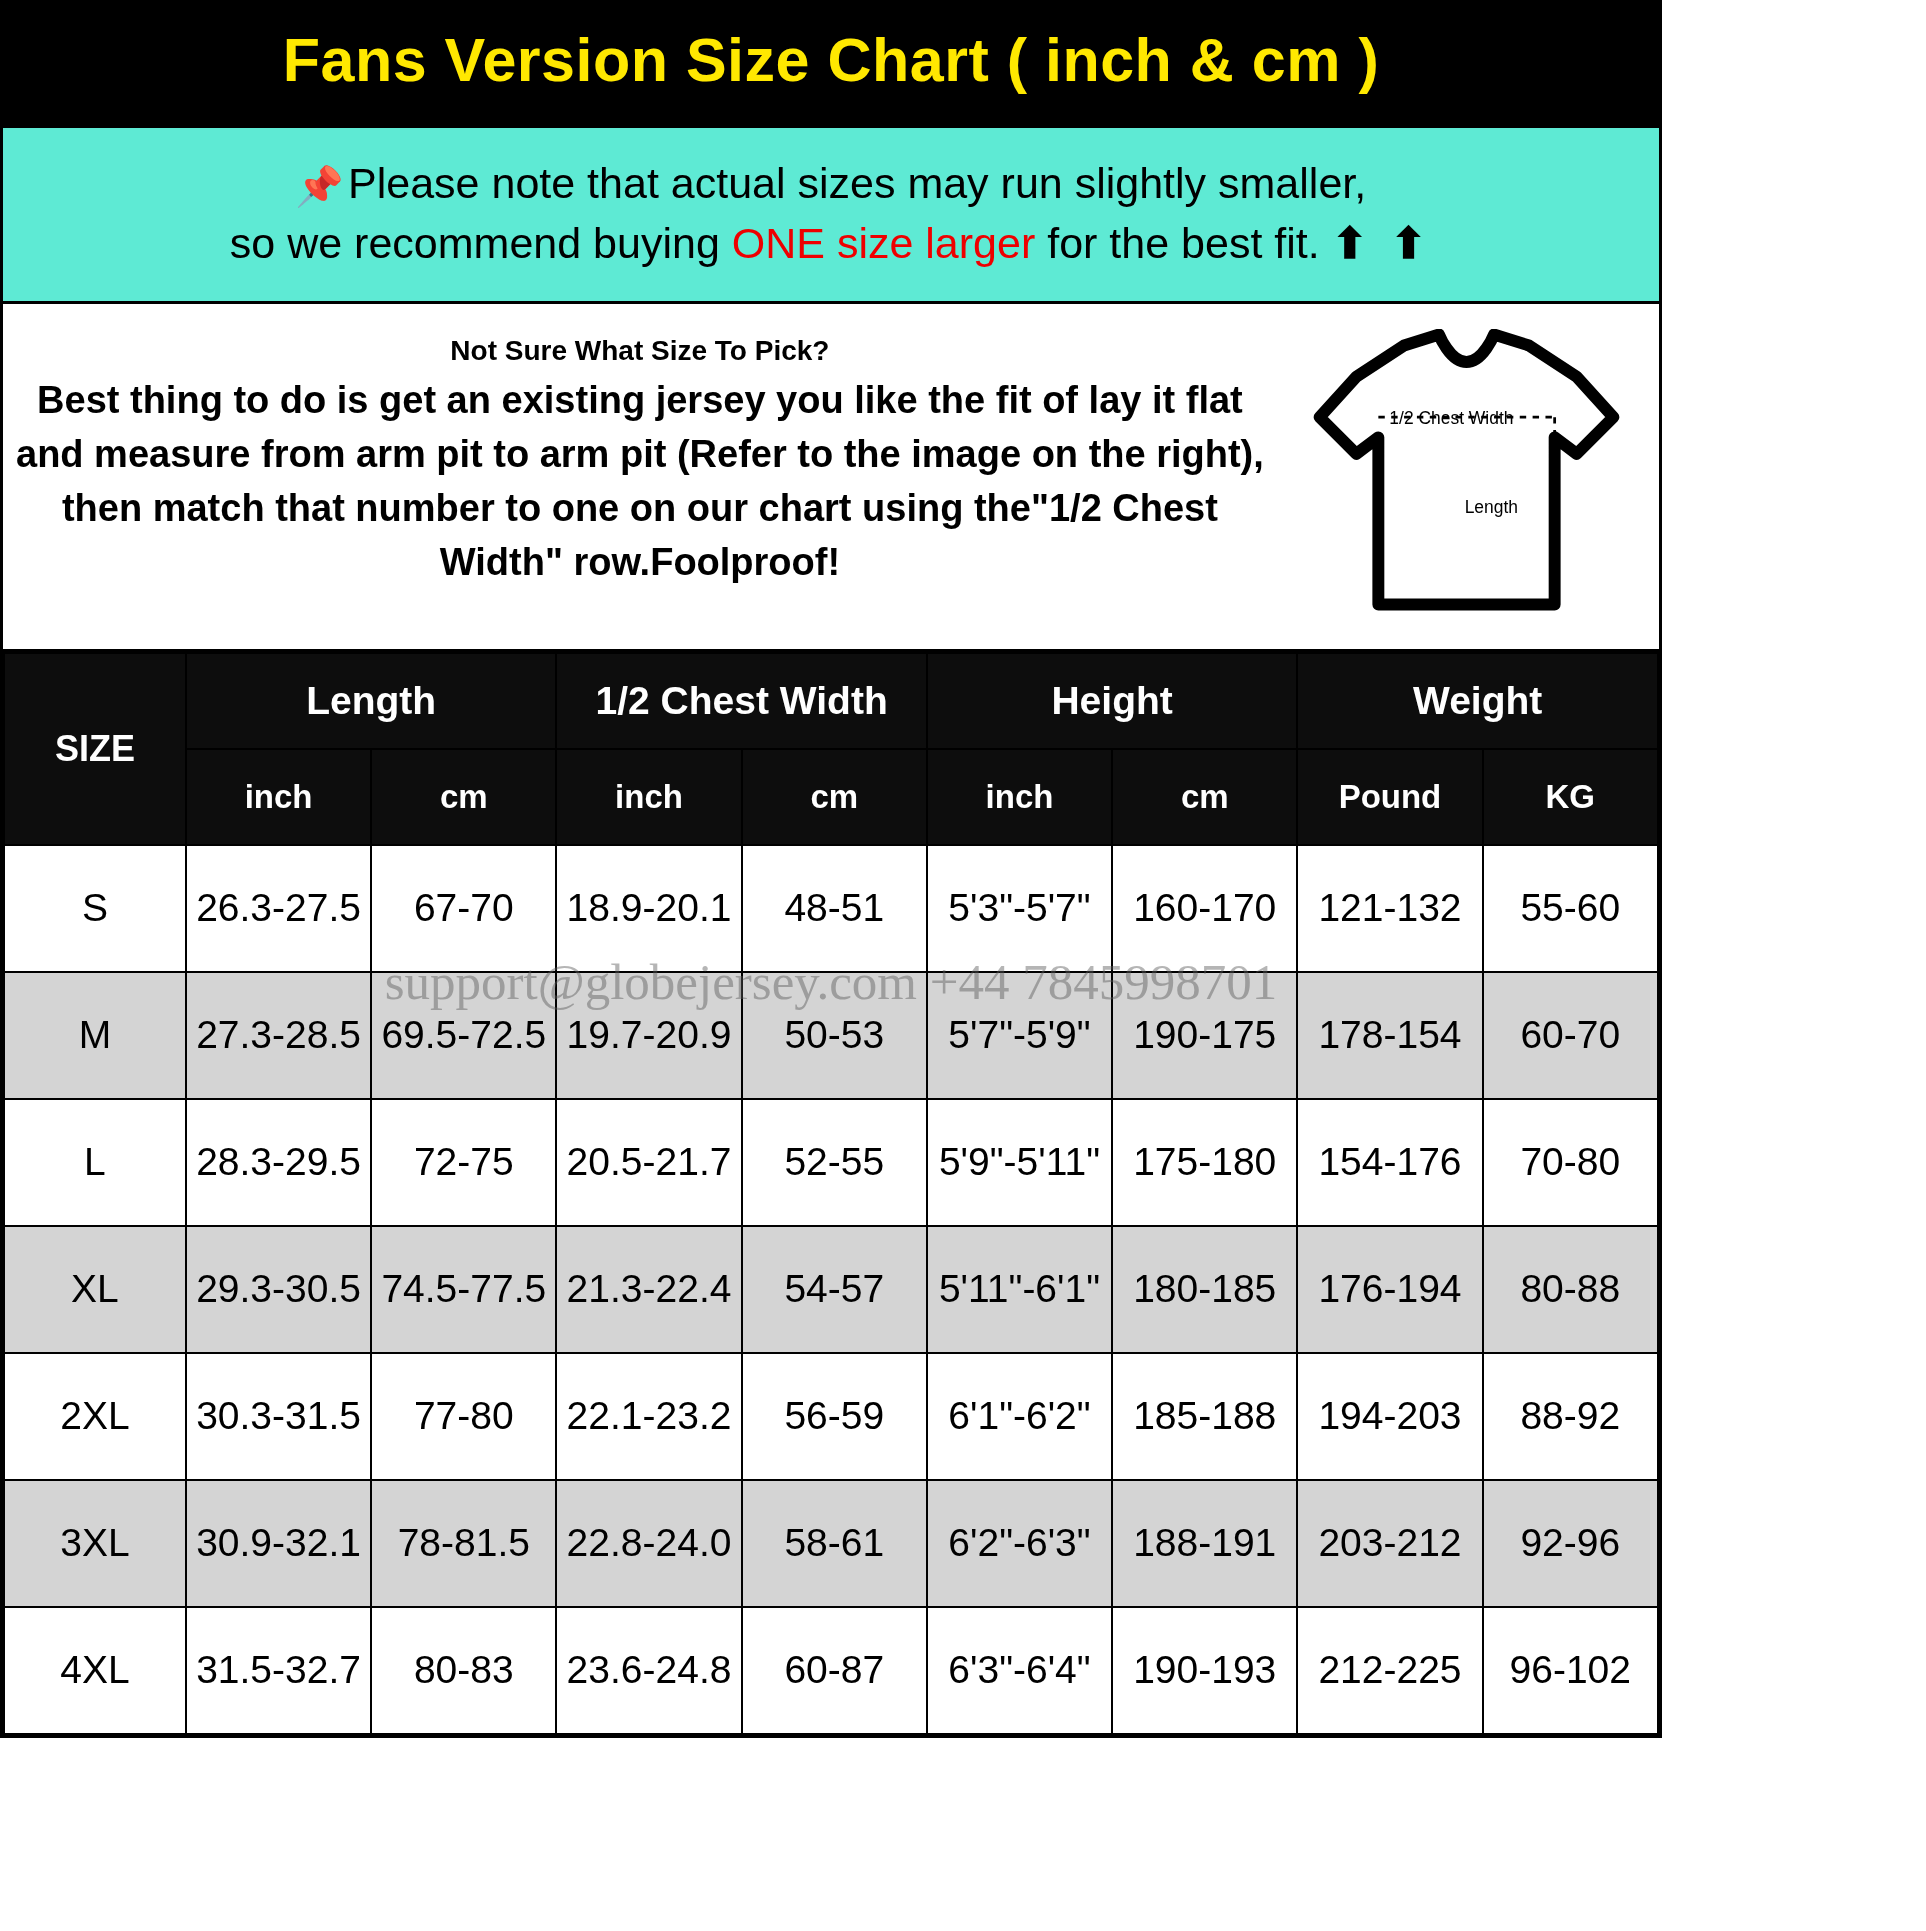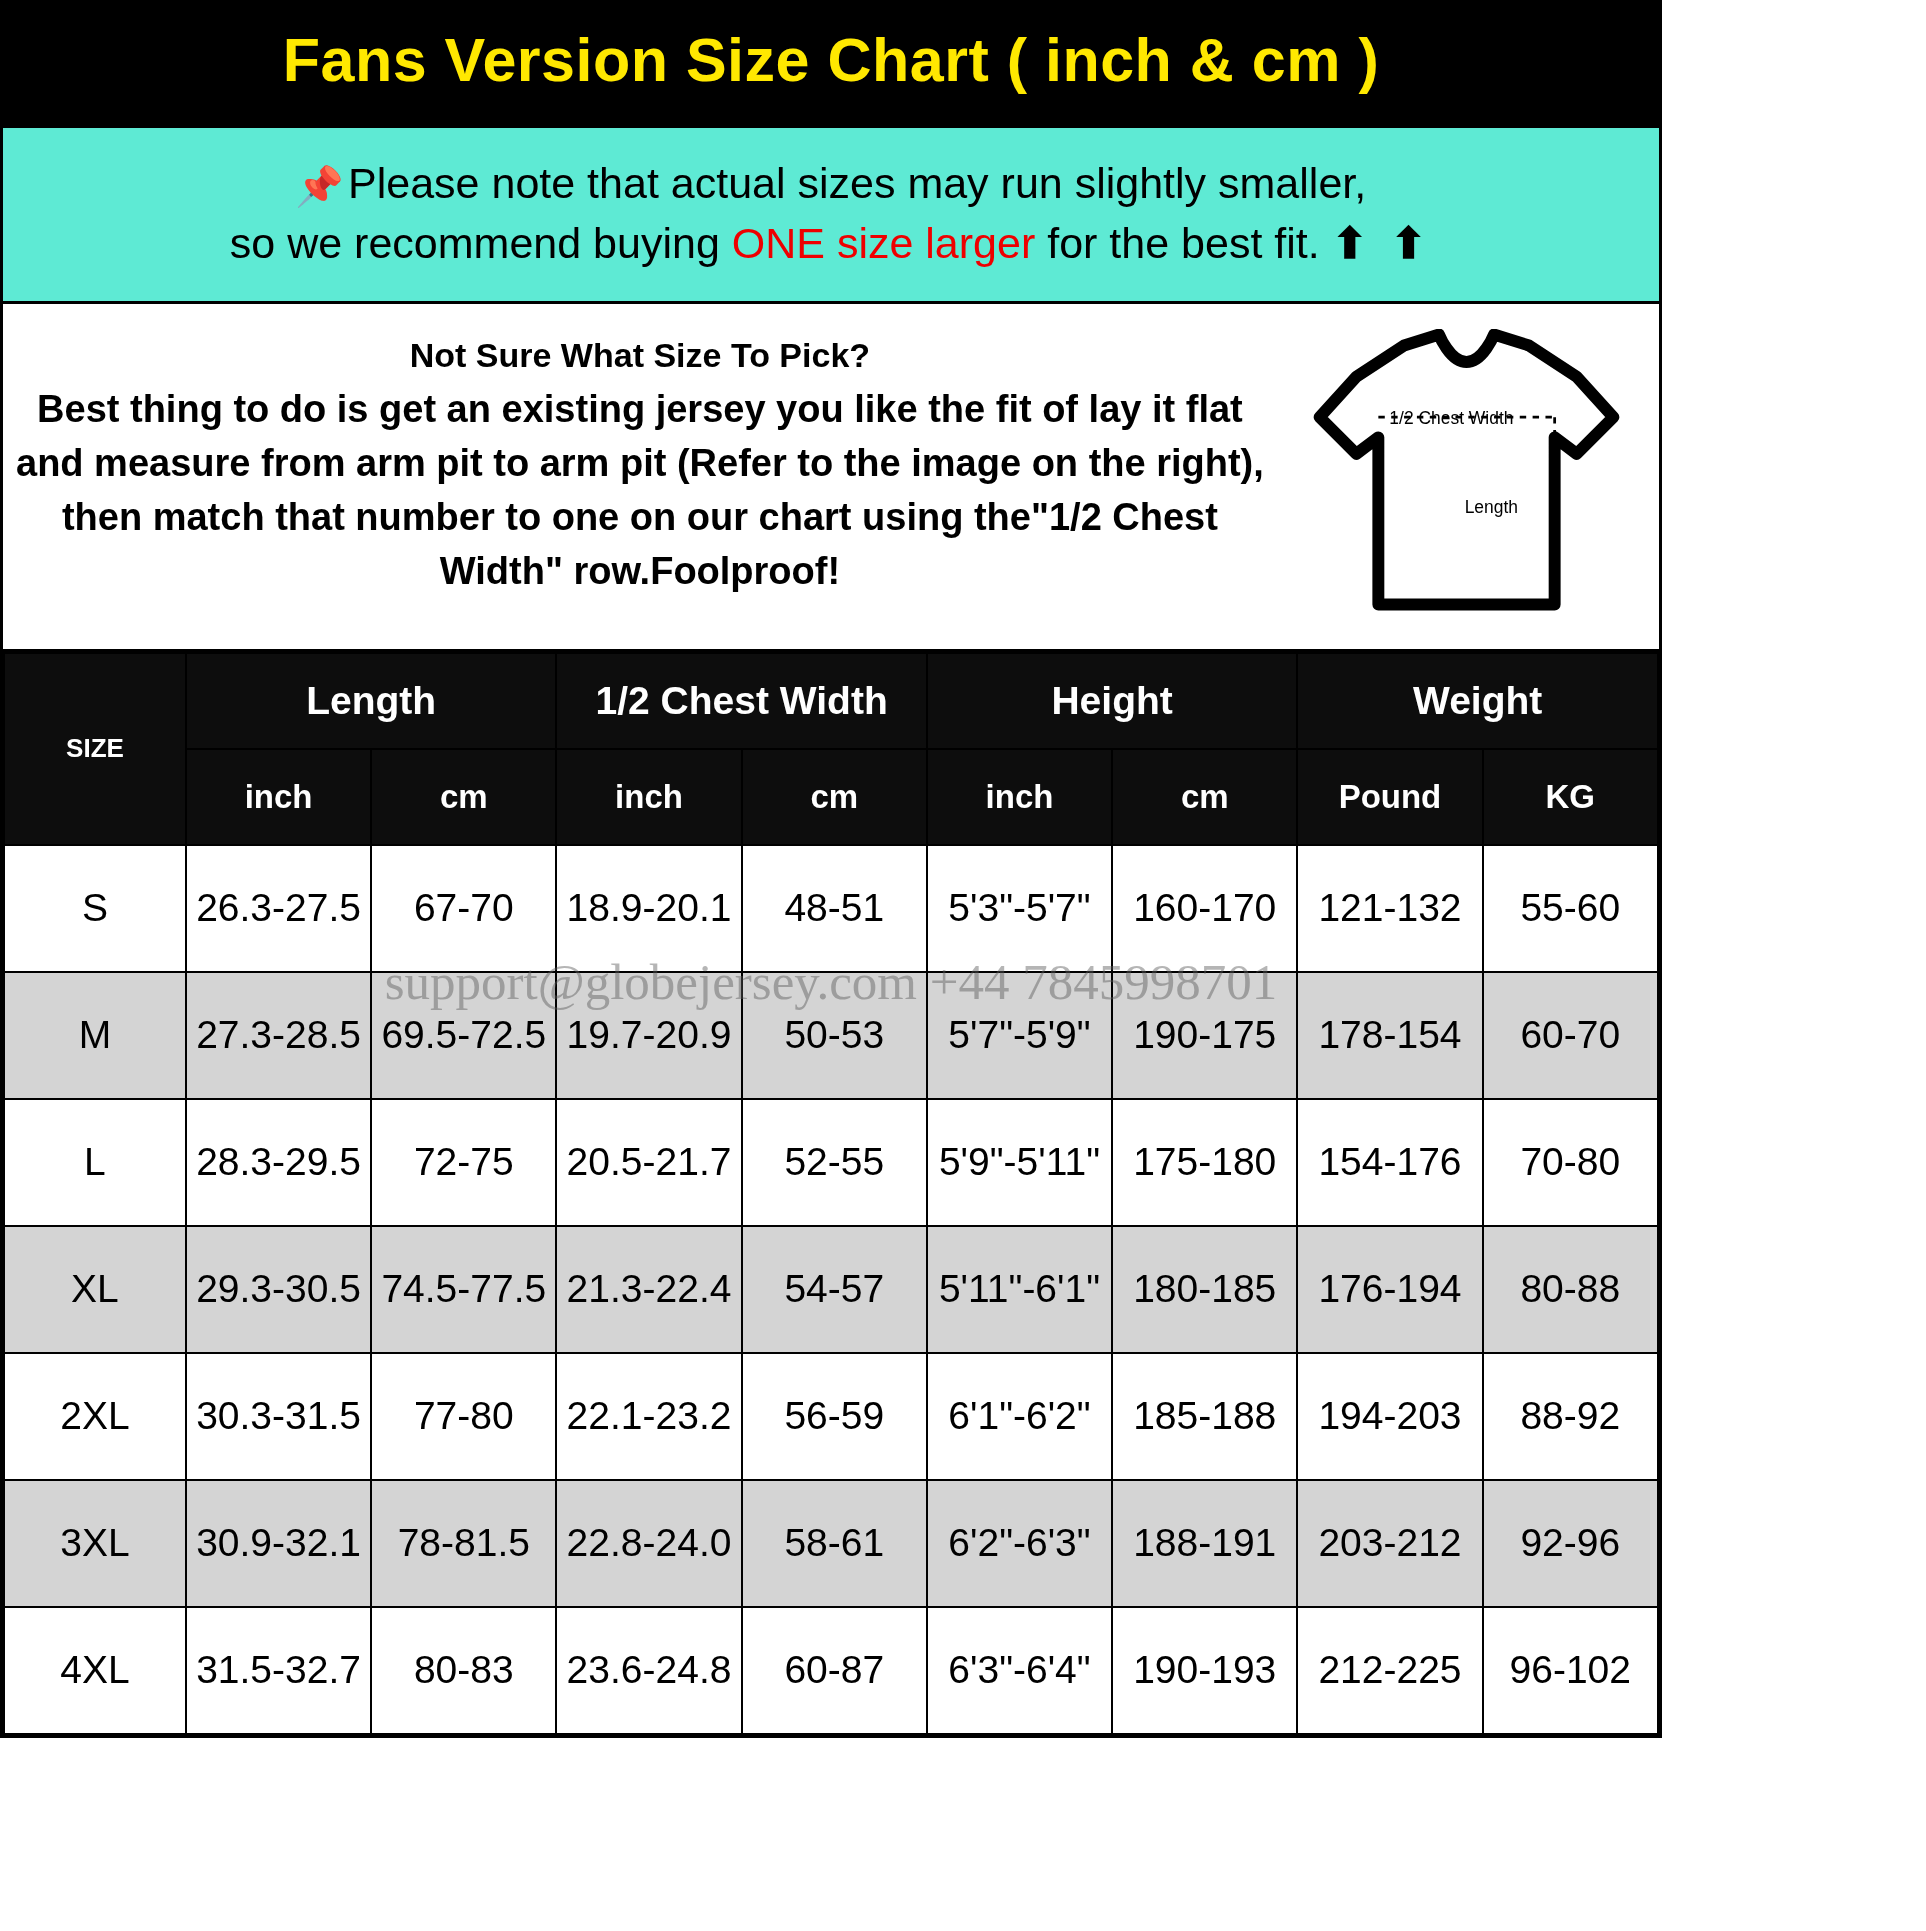--- a/index.html
+++ b/index.html
@@ -72,21 +72,21 @@
   .help-text {
     flex: 1 1 auto;
     text-align: center;
     padding: 7.3px 9.2px 0 13px;
     font-weight: bold;
     font-size: 38px;
     line-height: 1.42;
   }
   .help-text .help-head {
     display: block;
-    font-size: 34px;
+    font-size: 28px;
     font-weight: bold;
     margin-bottom: 3.7px;
   }
   .shirt-wrap {
     flex: 0 0 386px;
     display: flex;
     justify-content: center;
     align-items: flex-start;
     padding-top: 5.5px;
   }
@@ -110,21 +110,21 @@
   }
   th.group-head {
     font-size: 39px;
     height: 92px;
   }
   th.unit-head {
     font-size: 33px;
     height: 92px;
   }
   th.size-head {
-    font-size: 26px;
+    font-size: 36px;
   }
   tbody td {
     font-size: 39px;
     height: 123px;
     background: #fff;
   }
   tbody tr.alt td {
     background: #d4d4d4;
   }
   tbody td.size-cell {

